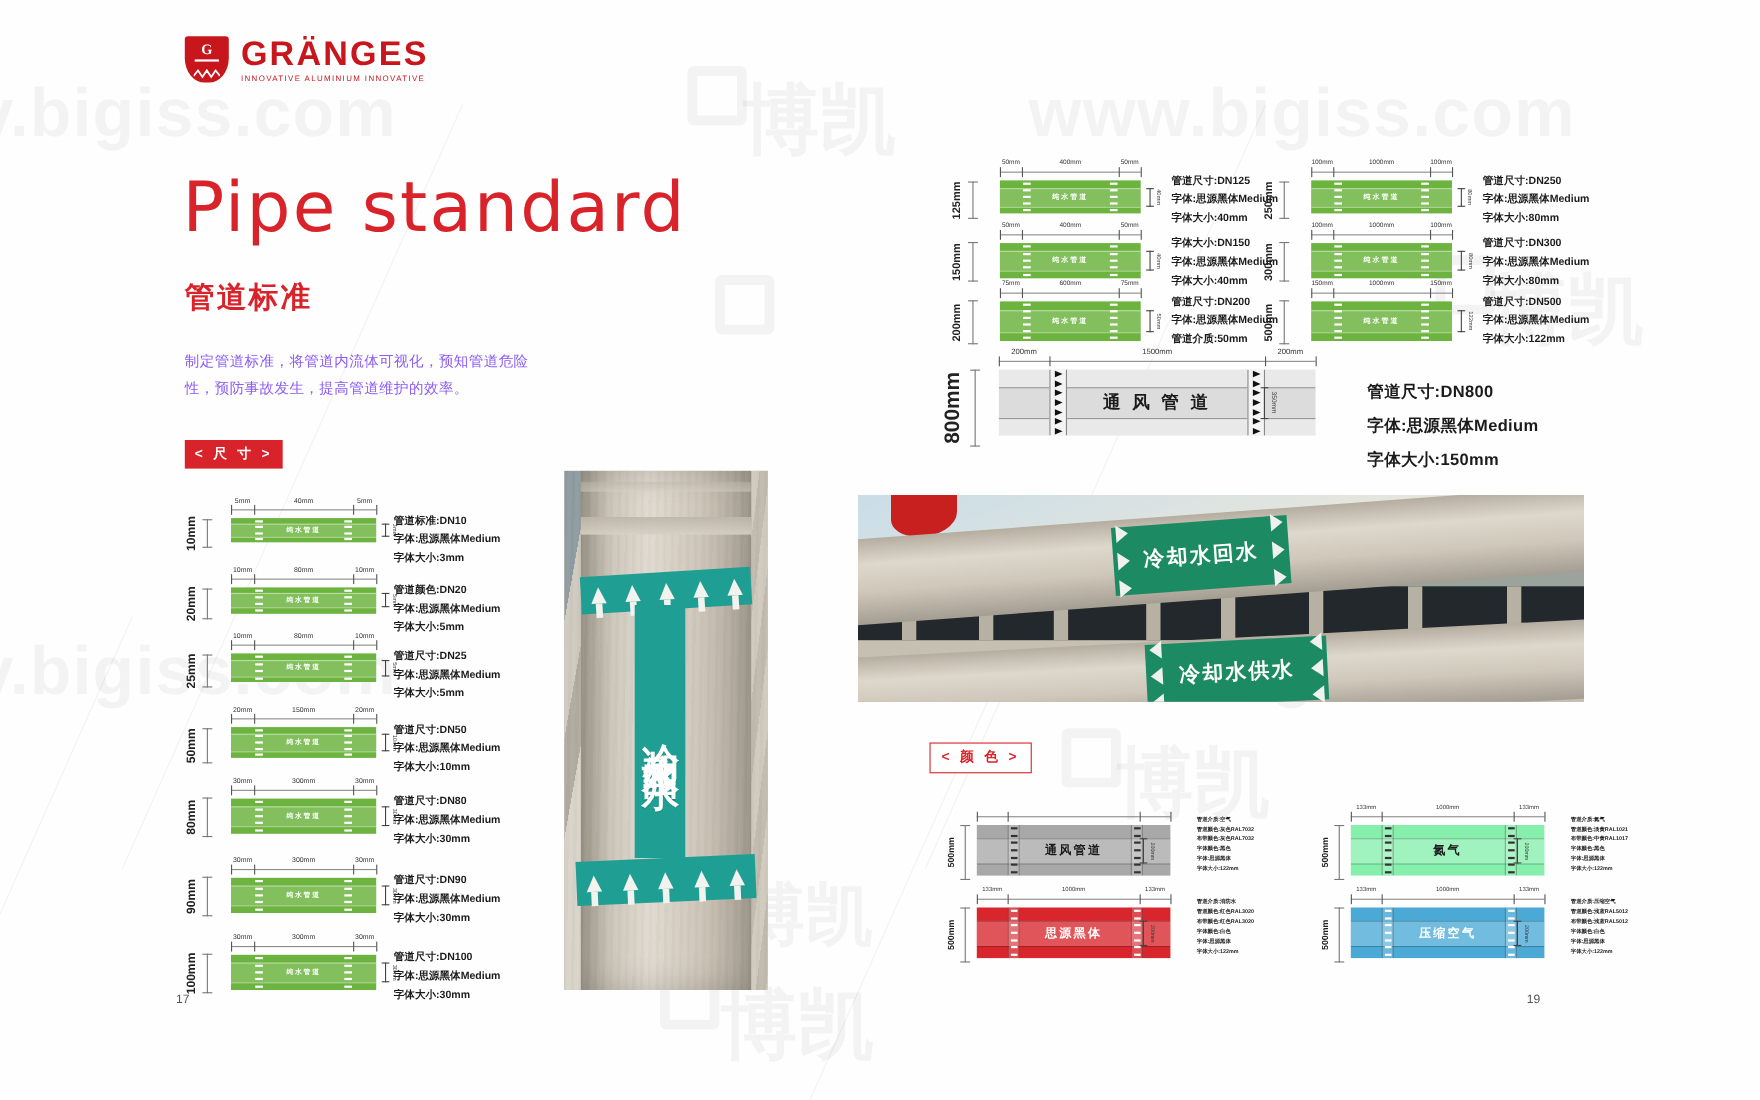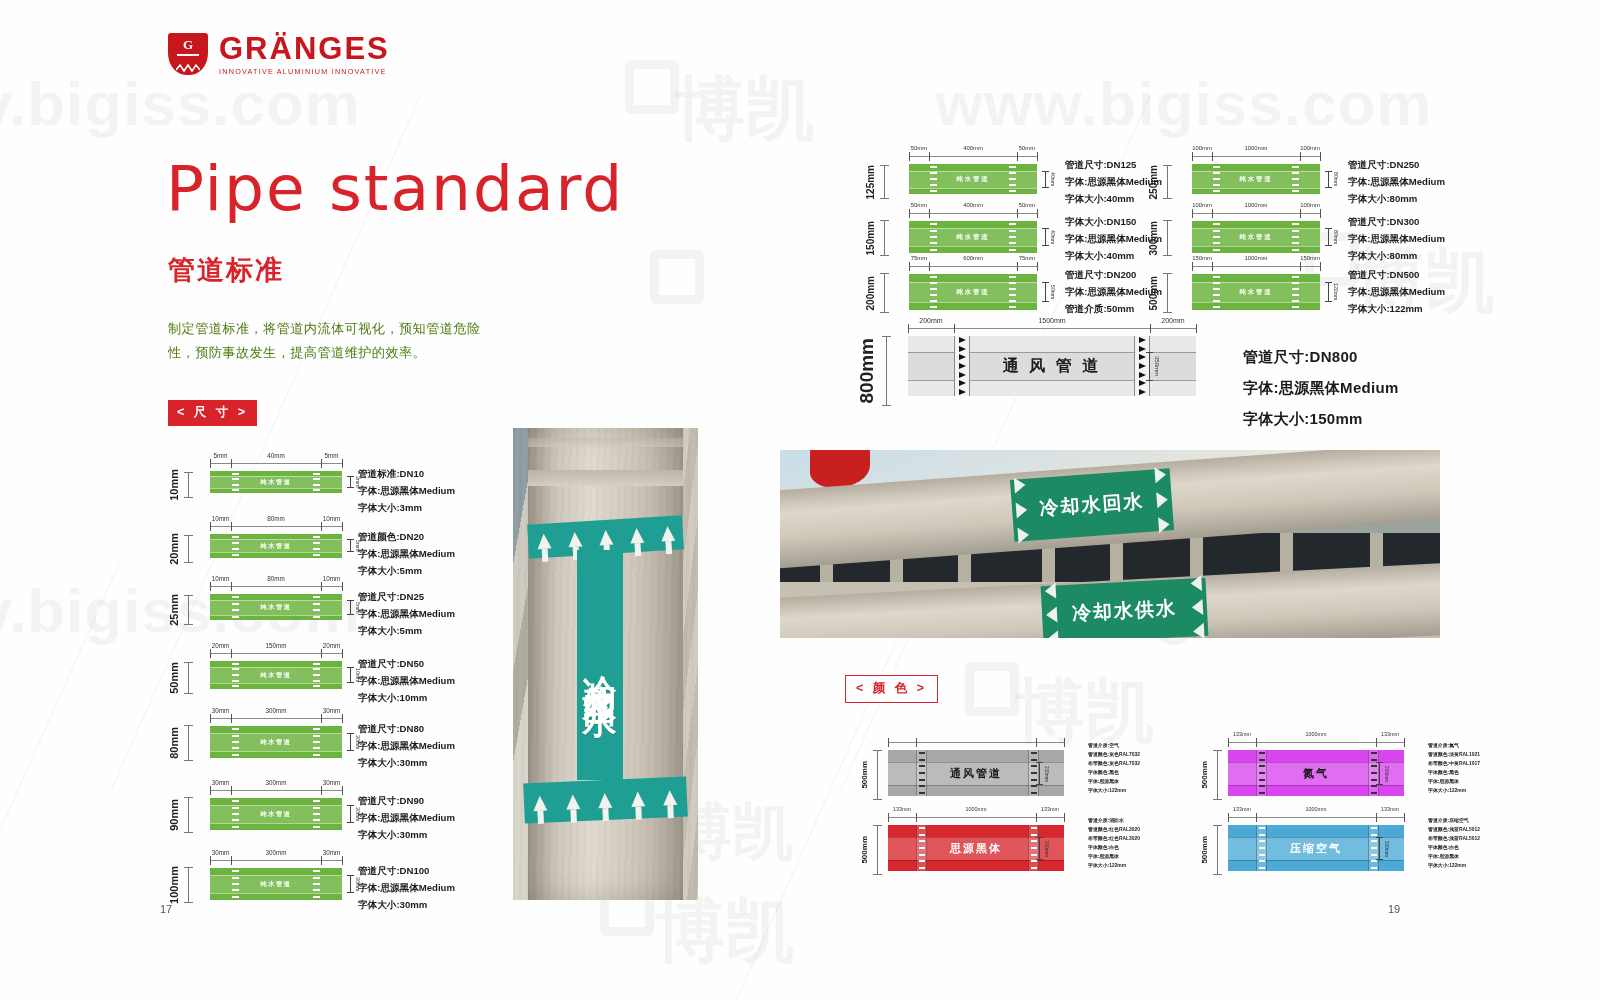--- a/index.html
+++ b/index.html
@@ -89,21 +89,21 @@
     font-size: 63px; color: #d8232a;
     letter-spacing: 2px; font-weight: normal;
     font-family: "DejaVu Sans", sans-serif;
   }
   .title-cn {
     position: absolute; left: 168px; top: 252px;
     font-size: 27px; color: #d8232a; letter-spacing: 2px; font-weight: bold;
   }
   .intro {
     position: absolute; left: 168px; top: 317px; width: 320px;
-    font-size: 13.2px; color: #4d7c0f; line-height: 1.85; letter-spacing: 0.4px;
+    font-size: 13.2px; color: #8b5cf6; line-height: 1.85; letter-spacing: 0.4px;
   }
 
   
   .badge-solid {
     position: absolute;
     background: #d8232a; color: #fff;
     font-size: 12.5px; letter-spacing: 3px;
     padding: 4px 9px 5px 9px;
     font-weight: bold;
   }
@@ -1223,21 +1223,21 @@
                 <div class="seg" style="left:28px; width:120px;"></div>
                 <div class="seg" style="left:148px; width:28px;"></div>
                 <div class="tick" style="left:0px;"></div>
                 <div class="tick" style="left:28px;"></div>
                 <div class="tick" style="left:148px;"></div>
                 <div class="tick" style="left:176px;"></div>
                 <div class="lbl" style="left:14px; font-size:5.4px;">133mm</div>
                 <div class="lbl" style="left:88px; font-size:5.4px;">1000mm</div>
                 <div class="lbl" style="left:162px; font-size:5.4px;">133mm</div>
               </div>
-              <div class="band" style="left:0; top:16px; width:176px; height:46px; background:#d946ef;">
+              <div class="band" style="left:0; top:16px; width:176px; height:46px; background:#86efac;">
                 <div class="core" style="top:12px; height:23px; background:rgba(255,255,255,0.22);"></div>
                 <div class="cl" style="top:12px; background:rgba(0,0,0,0.22);"></div>
                 <div class="cl" style="top:35px; background:rgba(0,0,0,0.22);"></div>
                 <div style="position:absolute; left:28px; top:0; bottom:0; width:11px; background:rgba(255,255,255,0.18); border-left:1px solid rgba(0,0,0,.3); border-right:1px solid rgba(0,0,0,.3); display:flex; flex-direction:column; justify-content:space-around; align-items:center;">
                   <div style="width:6px;height:2px;background:#333333;"></div>
                   <div style="width:6px;height:2px;background:#333333;"></div>
                   <div style="width:6px;height:2px;background:#333333;"></div>
                   <div style="width:6px;height:2px;background:#333333;"></div>
                   <div style="width:6px;height:2px;background:#333333;"></div>
                   <div style="width:6px;height:2px;background:#333333;"></div>

